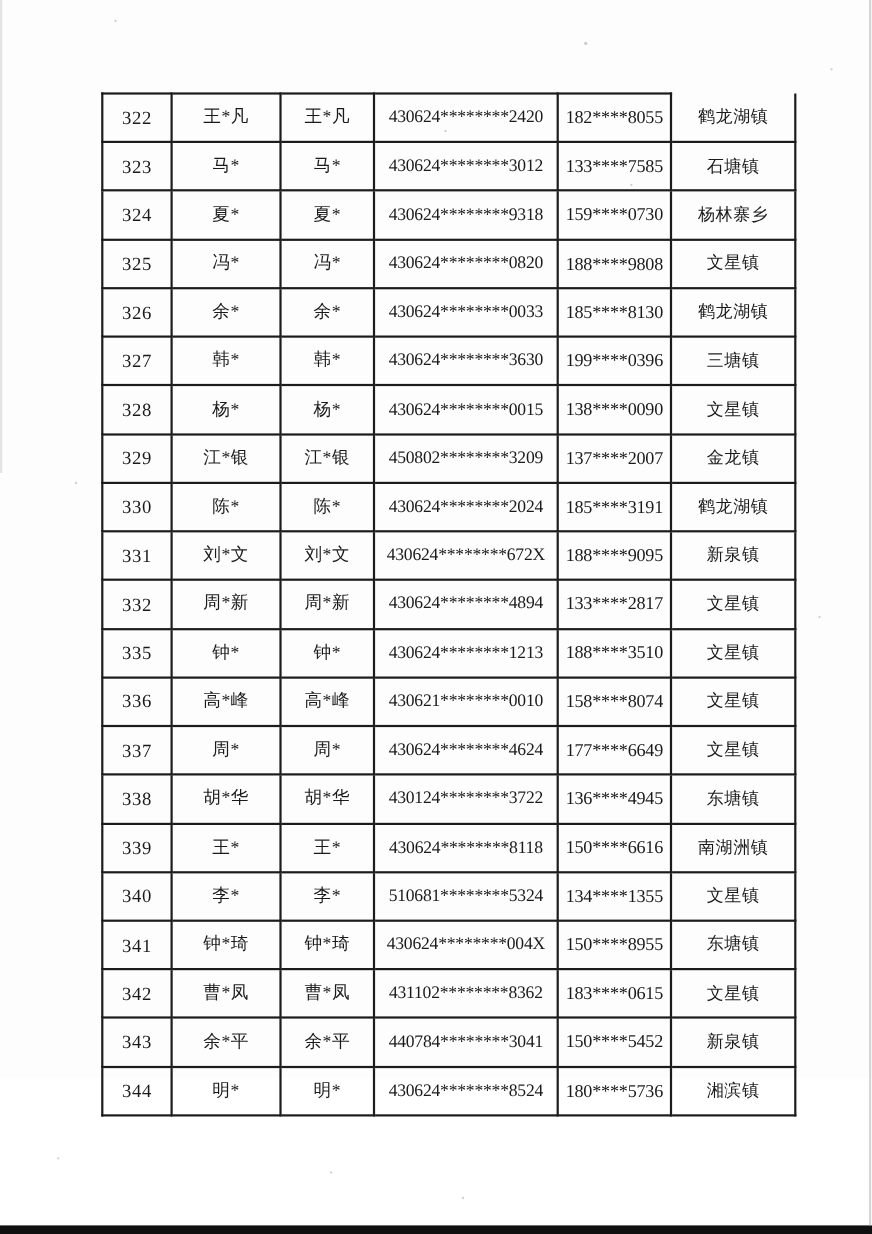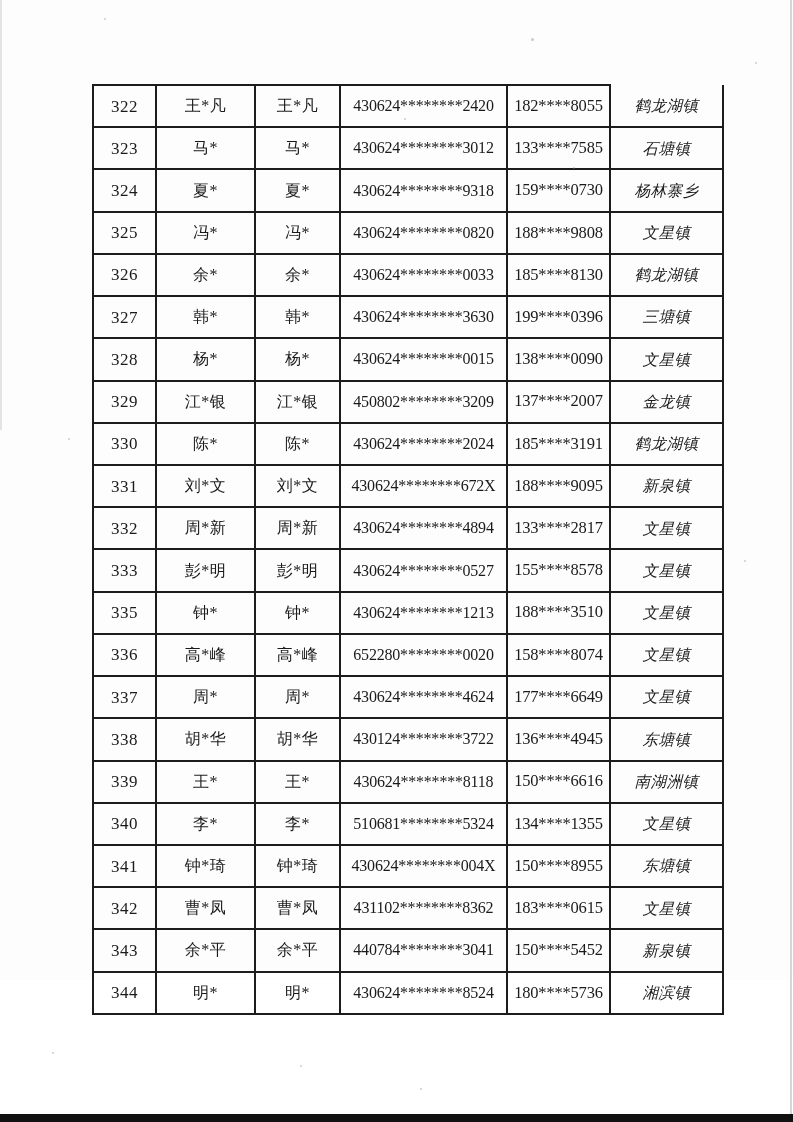--- a/index.html
+++ b/index.html
@@ -36,21 +36,21 @@
     white-space: nowrap;
     overflow: hidden;
   }
   
   table.roster tr:first-child td:last-child { border-top: none; }
 
   td.c-index { font-size: 17px; letter-spacing: 0.5px; }
   td.c-name, td.c-name2 { font-size: 16px; letter-spacing: 0.5px; }
   td.c-id { font-size: 16px; letter-spacing: -0.2px; }
   td.c-phone { font-size: 16.5px; letter-spacing: -0.2px; margin-left: 24px; }
-  td.c-town { font-size: 15.5px; letter-spacing: 0.5px; font-style: italic; }
+  td.c-town { font-size: 15.5px; letter-spacing: 0.5px; }
 
   
   .scan-bottom-bar {
     position: absolute;
     left: 0; right: 0;
     top: 1114px;
     height: 8px;
     background: #101010;
   }
   .scan-right-line {
@@ -196,44 +196,36 @@
 
     <tr>
       <td class="c-index">332</td>
       <td class="c-name">周*新</td>
       <td class="c-name2">周*新</td>
       <td class="c-id">430624********4894</td>
       <td class="c-phone">133****2817</td>
       <td class="c-town">文星镇</td>
     </tr>
 
-    <tr>
-      <td class="c-index">333</td>
-      <td class="c-name">彭*明</td>
-      <td class="c-name2">彭*明</td>
-      <td class="c-id">430624********0527</td>
-      <td class="c-phone">155****8578</td>
-      <td class="c-town">文星镇</td>
-    </tr>
 
 
     <tr>
       <td class="c-index">335</td>
       <td class="c-name">钟*</td>
       <td class="c-name2">钟*</td>
       <td class="c-id">430624********1213</td>
       <td class="c-phone">188****3510</td>
       <td class="c-town">文星镇</td>
     </tr>
 
     <tr>
       <td class="c-index">336</td>
       <td class="c-name">高*峰</td>
       <td class="c-name2">高*峰</td>
-      <td class="c-id">652280********0020</td>
+      <td class="c-id">430621********0010</td>
       <td class="c-phone">158****8074</td>
       <td class="c-town">文星镇</td>
     </tr>
 
     <tr>
       <td class="c-index">337</td>
       <td class="c-name">周*</td>
       <td class="c-name2">周*</td>
       <td class="c-id">430624********4624</td>
       <td class="c-phone">177****6649</td>

